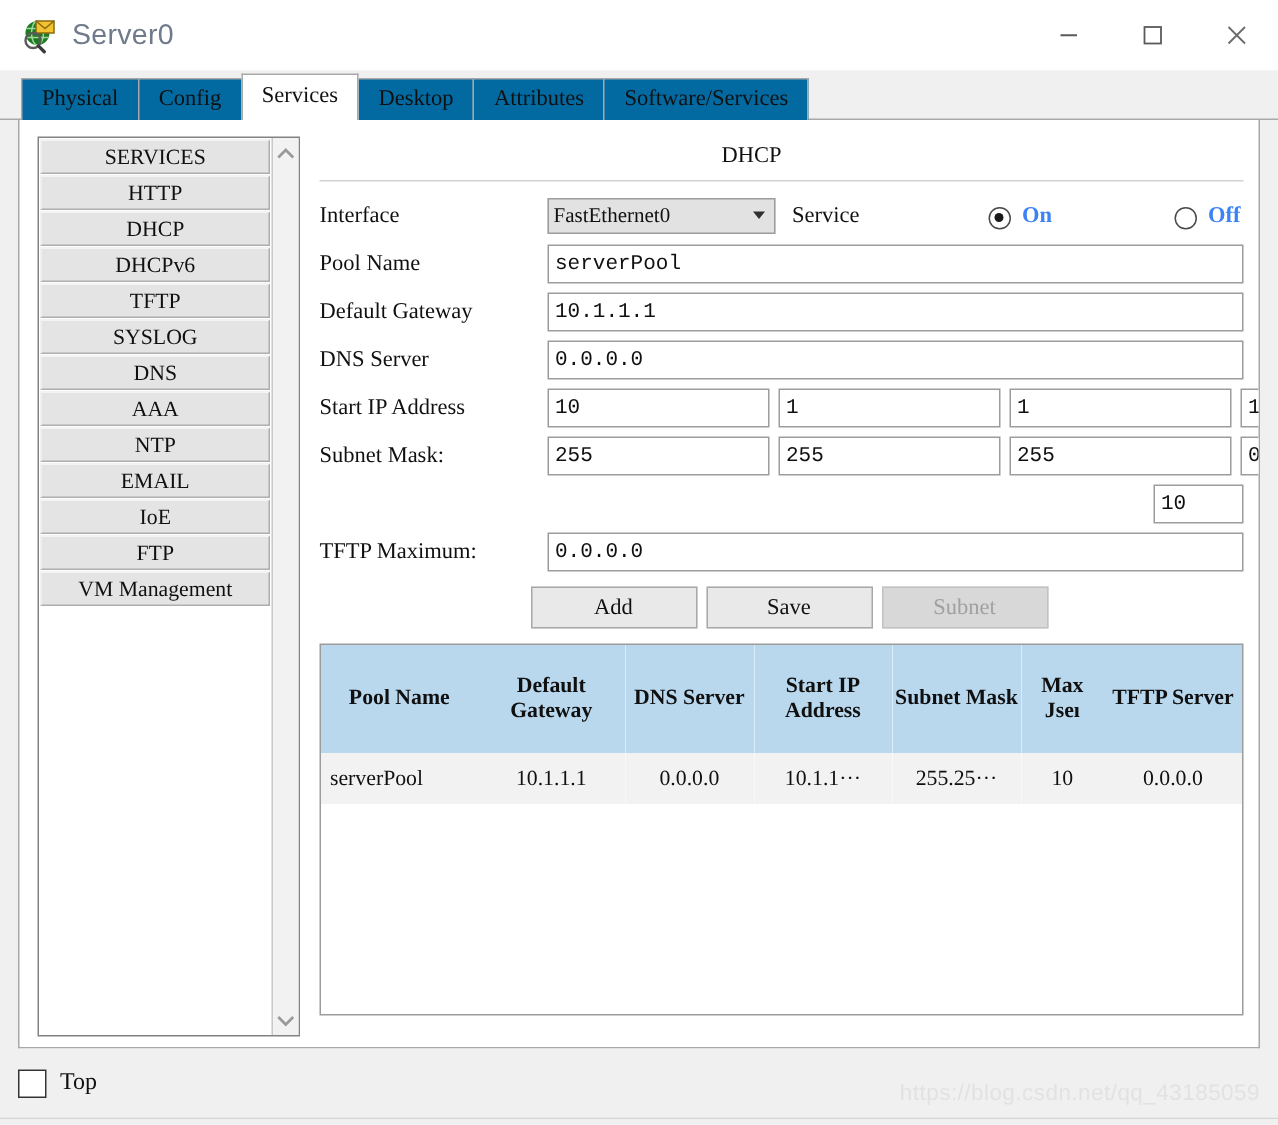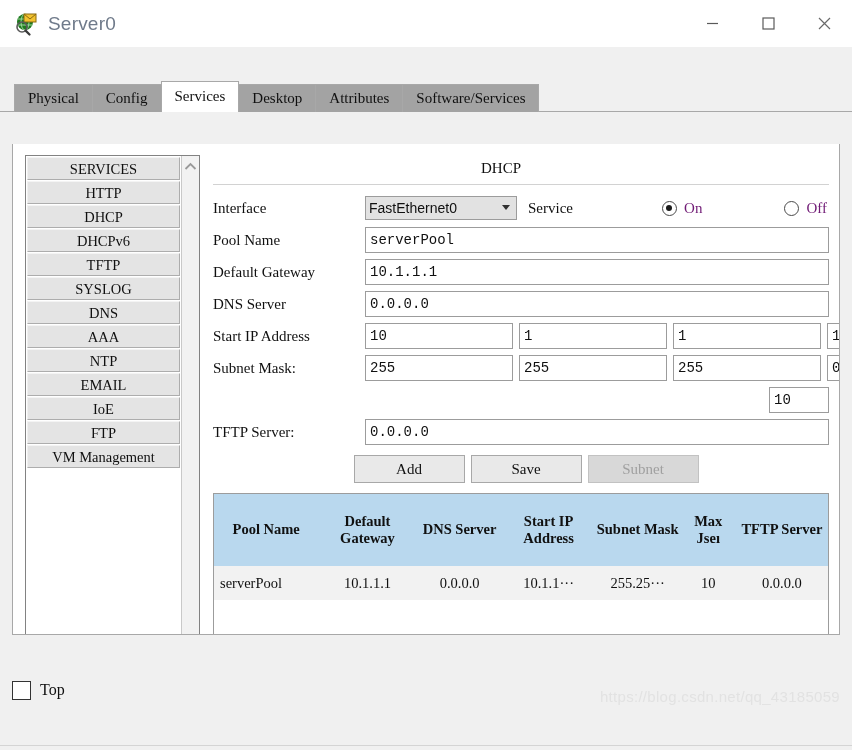--- a/index.html
+++ b/index.html
@@ -17,21 +17,20 @@
 
   
   .window {
     position: absolute;
     left: 0; top: 0;
     width: 852px; height: 750px;
     background: #f0f0f0;
     box-sizing: border-box;
     display: flex;
     flex-direction: column;
-    gap: 32px;
   }
 
   .titlebar {
     height: 47px;
     background: #ffffff;
     display: flex;
     align-items: center;
     flex: 0 0 auto;
     position: relative;
   }
@@ -80,21 +79,21 @@
     left: 0; right: 0; bottom: 0;
     height: 1px;
     background: #a8a8a8;
   }
   .tab {
     height: 27px;
     line-height: 27px;
     padding: 0 13px;
     font-size: 15px;
     color: #101010;
-    background: #a3a3a3;
+    background: #0369a1;
     border: 1px solid #a8a8a8;
     border-bottom: none;
     margin-right: -1px;
     position: relative;
     z-index: 1;
     white-space: nowrap;
   }
   .tab.active {
     background: #ffffff;
     height: 30px;
@@ -197,21 +196,21 @@
     color: #101010;
     white-space: nowrap;
     overflow: hidden;
     flex: 0 0 auto;
   }
   .lbl.clipped {
     text-overflow: clip;
   }
 
   select.ptselect {
-    font-family: Liberation Sans, sans-serif;
+    font-family: Liberation Serif, serif;
     font-size: 14px;
     height: 24px;
     background: #e2e2e2;
     border: 1px solid #9c9c9c;
     color: #101010;
     padding: 0 2px 0 3px;
     box-sizing: border-box;
     width: 152px;
     -webkit-appearance: none;
     appearance: none;
@@ -237,23 +236,24 @@
     flex: 0 0 auto;
   }
   .radios {
     display: flex;
     align-items: center;
     margin-left: auto;
     padding-right: 2px;
   }
   .radio {
     display: flex;
-    align-items: center;
-    font-size: 15px;
-    color: #701a75;
+    align-items: flex-end;
+    font-size: 15px;
+    color: #3b82f6;
+    font-weight: bold;
   }
   .radio + .radio { margin-left: 82px; }
   .rdot {
     width: 15px; height: 15px;
     border: 1.5px solid #4a4a4a;
     border-radius: 50%;
     margin-right: 7px;
     box-sizing: border-box;
     position: relative;
     background: #fff;
@@ -526,21 +526,21 @@
           <input class="ptin last" value="0" style="">
         </div>
       </div>
 
       <div class="row maxrow">
         <div class="maxrow-spacer"></div>
         <input class="ptin" value="10" style="">
       </div>
 
       <div class="row">
-        <div class="lbl">TFTP Server:</div>
+        <div class="lbl">TFTP Maximum:</div>
         <input class="ptin full" value="0.0.0.0" style="">
       </div>
 
       <div class="btnrow">
         <button class="pbtn">Add</button>
         <button class="pbtn">Save</button>
         <button class="pbtn disabled">Subnet</button>
       </div>
 
       <div class="tablebox">

